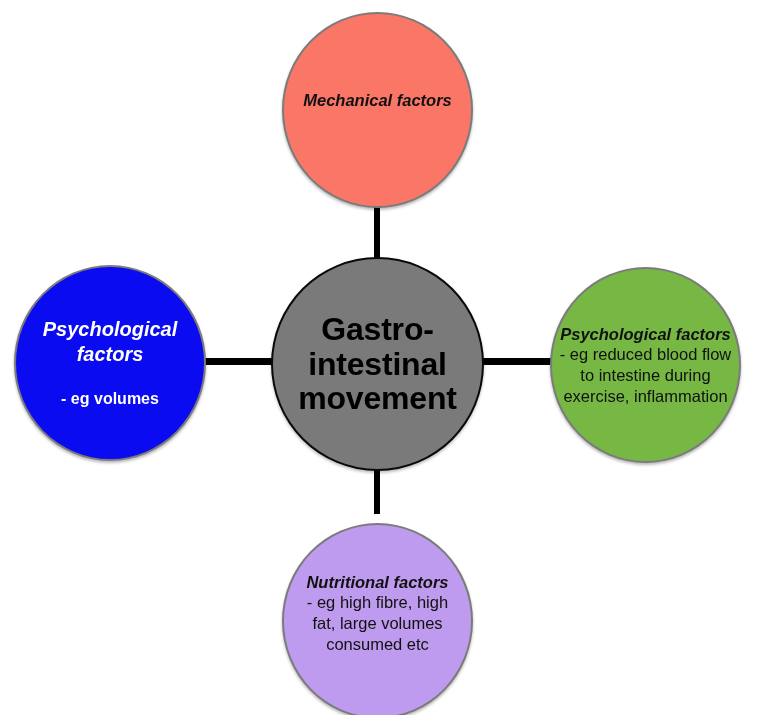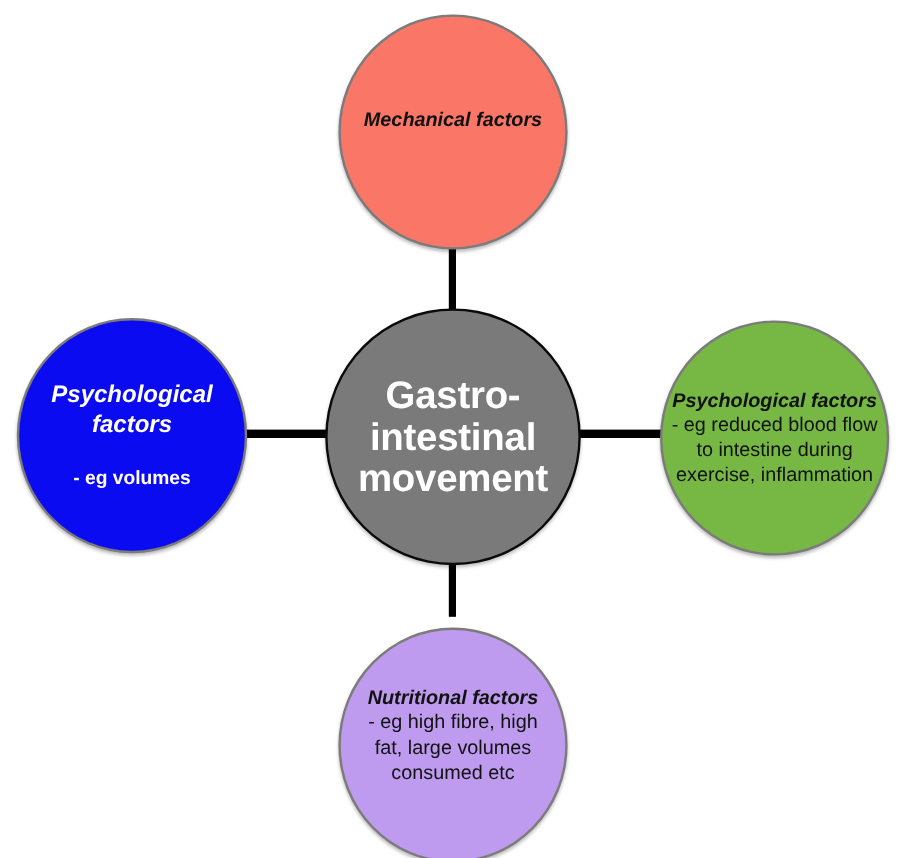--- a/index.html
+++ b/index.html
@@ -48,21 +48,21 @@
   .node-center {
     left: 271px;
     top: 257px;
     width: 213px;
     height: 214px;
     background: #7a7a7a;
     border: 2px solid #0a0a0a;
     box-shadow: 0 2px 3px rgba(0,0,0,0.25);
   }
   .node-center .center-title {
-    color: #ffffff;
+    color: #000000;
     font-weight: bold;
     font-size: 32px;
     line-height: 1.09;
     letter-spacing: -0.2px;
     padding: 0 10px;
   }
 
   .node-outer {
     border: 2px solid #7b7b7b;
     box-shadow: 0 2px 3px rgba(0,0,0,0.28);

